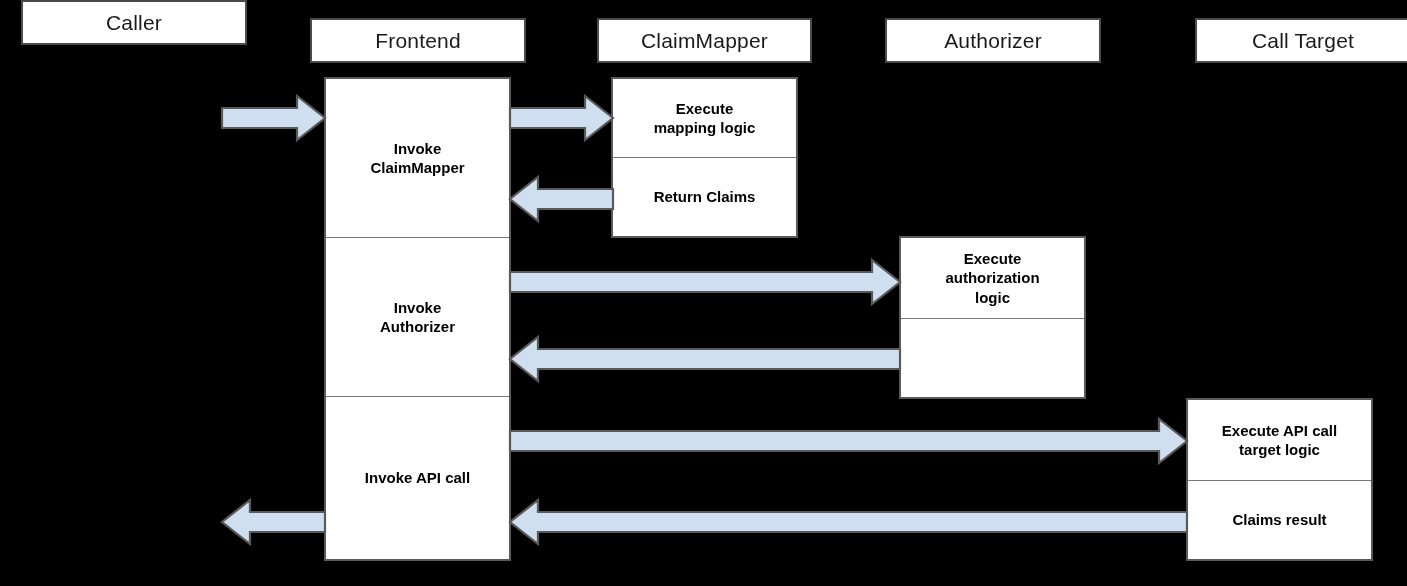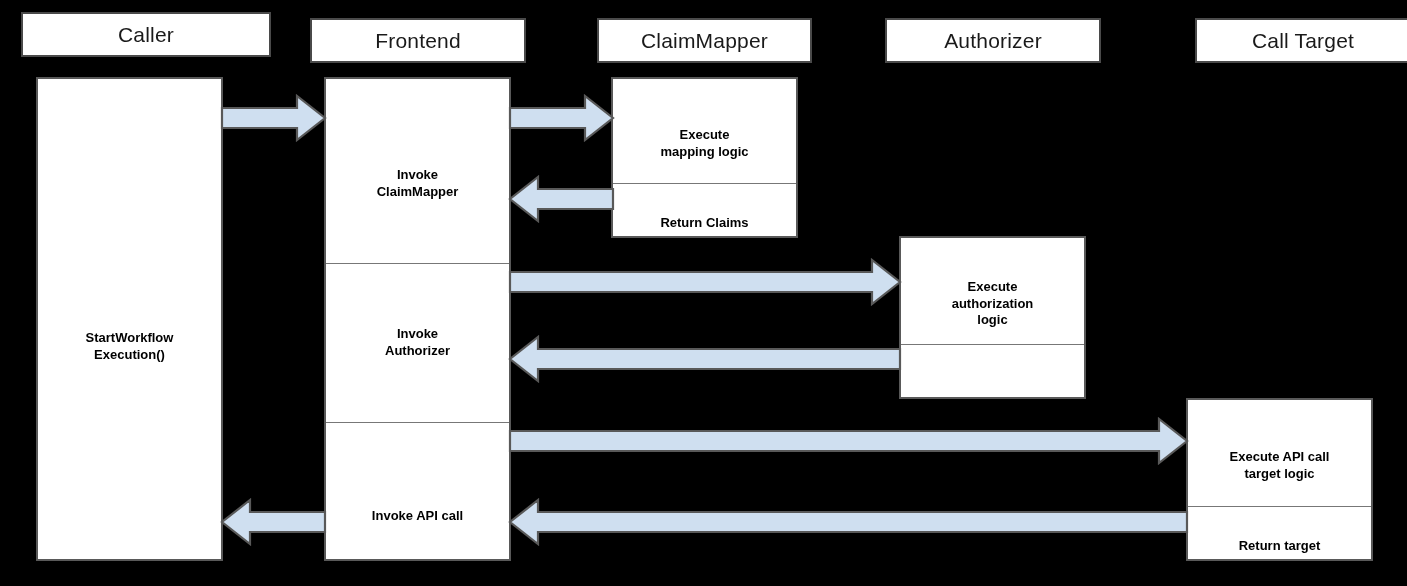--- a/index.html
+++ b/index.html
@@ -45,77 +45,71 @@
   .segment {
     position: absolute;
     box-sizing: border-box;
     left: 0;
     width: 100%;
     display: flex;
     align-items: center;
     justify-content: center;
     text-align: center;
     color: #000000;
-    font-size: 13px;
+    font-size: 15px;
     font-weight: bold;
     line-height: 1.30;
     padding: 0 6px;
-    margin-top: 26px;
   }
   .segment.divided {
     border-bottom: 1.5px solid #777777;
   }
 
   
   .block-arrow {
     position: absolute;
     z-index: 3;
     pointer-events: auto;
   }
   .block-arrow svg { display: block; overflow: visible; }
 </style>
 </head>
 <body>
 
 <div id="canvas">
 
-  <div class="participant-header" style="left:21px; top:12px; width:250px; height:45px;">
+  <div class="participant-header" style="left:21px; top:0; width:226px; height:45px;">
     <span>Caller</span>
   </div>
 
   <div class="participant-header" style="left:310px; top:18px; width:216px; height:45px;text-align:center;">
     <span>Frontend</span>
   </div>
 
   <div class="participant-header" style="left:597px; top:18px; width:215px; height:45px;">
     <span>ClaimMapper</span>
   </div>
 
   <div class="participant-header" style="left:885px; top:18px; width:216px; height:45px;">
     <span>Authorizer</span>
   </div>
 
   <div class="participant-header" style="left:1172px; top:18px; width:216px; height:45px;margin-left:23px;">
     <span>Call Target</span>
   </div>
 
-  <div class="activation" style="left:36px; top:77px; width:187px; height:484px;">
-    <div class="segment" style="top:0; height:484px;">
-      <span>StartWorkflow<br>Execution()</span>
-    </div>
-  </div>
 
   <div class="activation" style="left:324px; top:77px; width:187px; height:484px;">
     <div class="segment divided" style="top:0; height:159px;">
       <span>Invoke<br>ClaimMapper</span>
     </div>
     <div class="segment divided" style="top:159px; height:159px;">
       <span>Invoke<br>Authorizer</span>
     </div>
-    <div class="segment" style="top:330px; height:162px;text-align:center;">
+    <div class="segment" style="top:318px; height:162px;text-align:center;">
       <span>Invoke API call</span>
     </div>
   </div>
 
   <div class="activation" style="left:611px; top:77px; width:187px; height:161px;">
     <div class="segment divided" style="top:0; height:79px;">
       <span>Execute<br>mapping logic</span>
     </div>
     <div class="segment" style="top:79px; height:78px;">
       <span>Return Claims</span>
@@ -126,21 +120,21 @@
     <div class="segment divided" style="top:0; height:81px;">
       <span>Execute<br>authorization<br>logic</span>
     </div>
   </div>
 
   <div class="activation" style="left:1186px; top:398px; width:187px; height:163px;">
     <div class="segment divided" style="top:0; height:81px;">
       <span>Execute API call<br>target logic</span>
     </div>
     <div class="segment" style="top:81px; height:78px;">
-      <span>Return target</span>
+      <span>Claims result</span>
     </div>
   </div>
 
   <div class="block-arrow" style="left:222px; top:95px; width:104px; height:46px;">
     <svg width="104" height="46" viewBox="0 0 104 46">
       <path d="M0,13 L75,13 L75,1 L103,23 L75,45 L75,33 L0,33 Z" fill="#cfdff0" stroke="#595959" stroke-width="2.2" stroke-linejoin="miter"></path>
     </svg>
   </div>
 
   <div class="block-arrow" style="left:510px; top:95px; width:104px; height:46px;">

